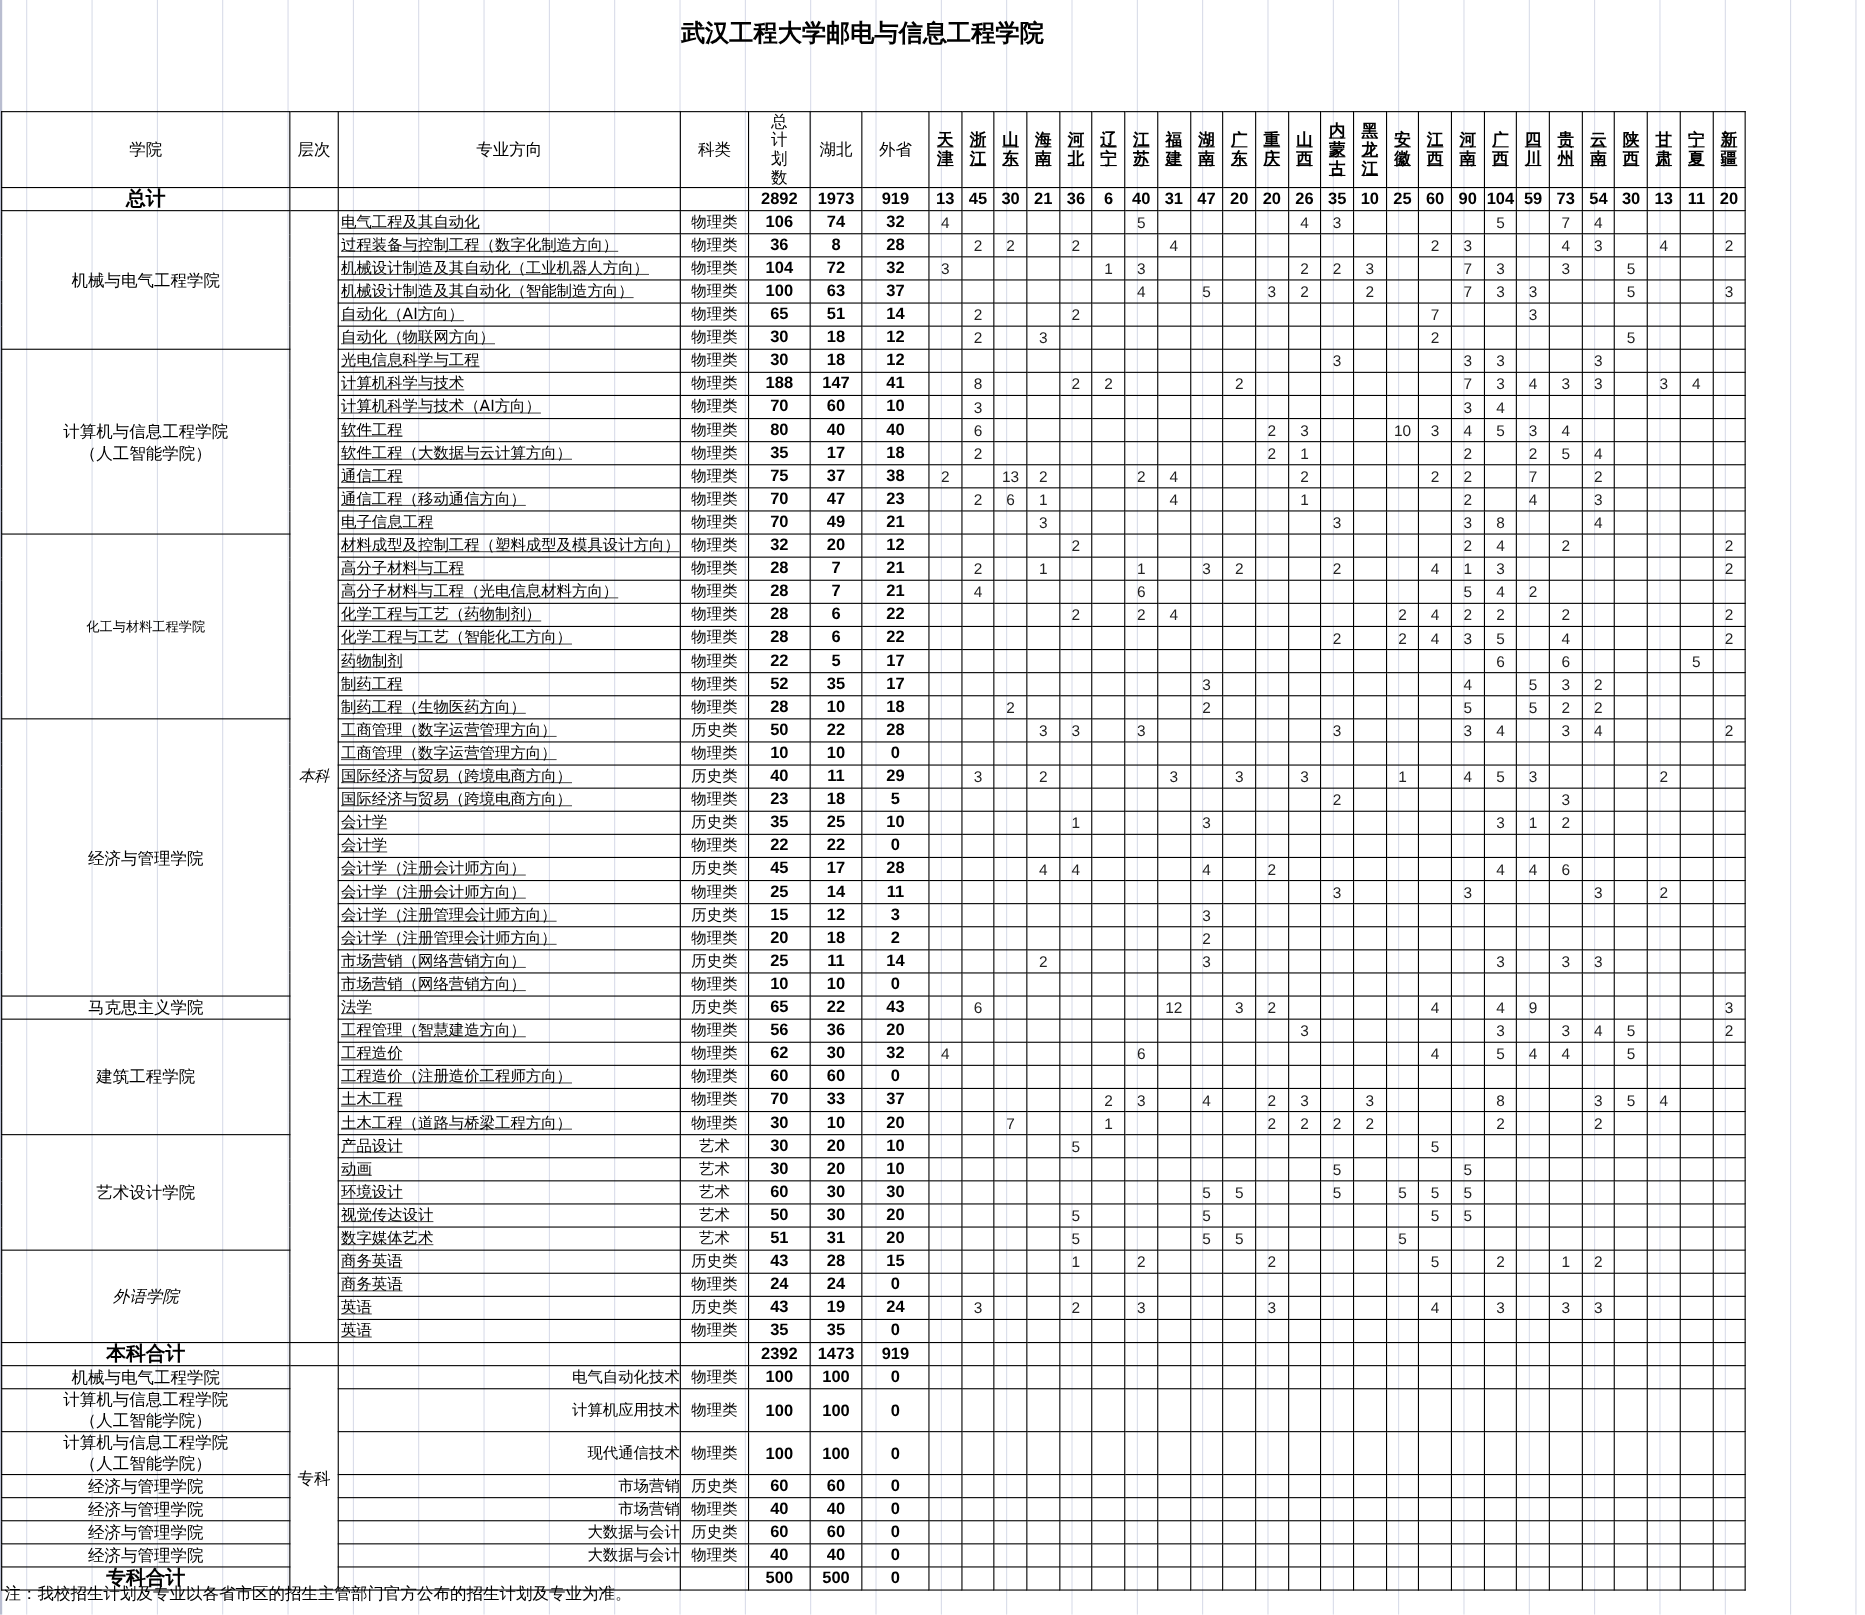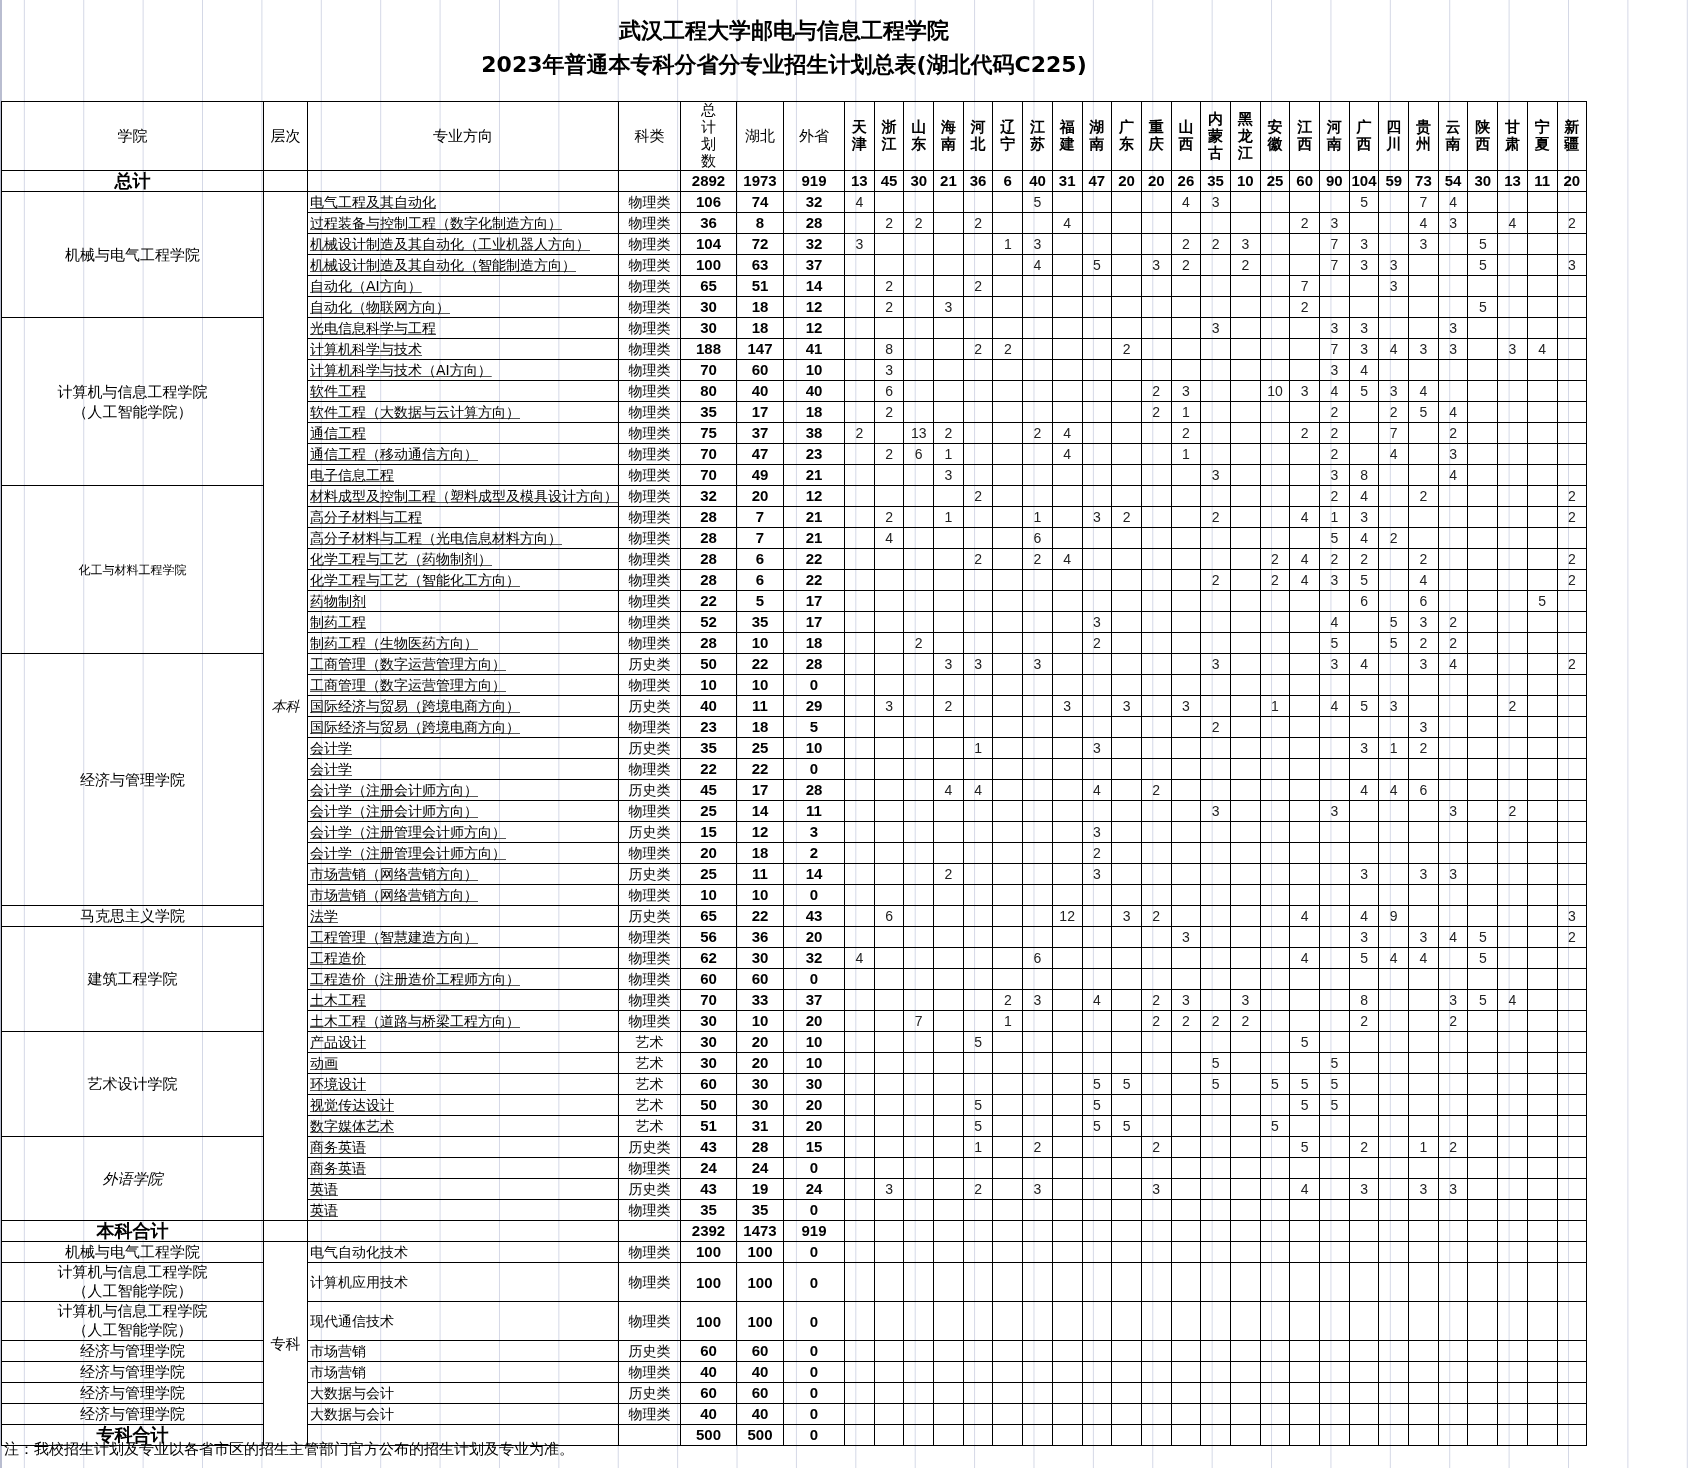--- a/index.html
+++ b/index.html
@@ -5,37 +5,36 @@
   html,body{margin:0;padding:0;background:#fff;}
   body{width:1695px;height:1468px;position:relative;overflow:hidden;font-family:"DejaVu Sans","Liberation Sans",sans-serif;color:#000;}
   .sheet-bg{position:absolute;left:0;top:0;width:1695px;height:1468px;
     background-image:linear-gradient(to right,#d4d8e6 1px,transparent 1px);background-size:59.4px 100%;background-position:1568px 0;}
   .left-edge{position:absolute;left:0;top:0;width:2px;height:1468px;background:#b9bdd0;}
   .title{position:absolute;left:0;top:14px;width:1568px;text-align:center;font-weight:bold;font-size:22px;line-height:34px;}
   table.plan{position:absolute;left:1px;top:101px;border-collapse:collapse;table-layout:fixed;font-size:14px;}
   table.plan td{border:1px solid #000;padding:0;height:20px;line-height:20px;text-align:center;overflow:hidden;white-space:nowrap;}
   table.plan tr.hdr td{height:53px;line-height:17px;font-size:15px;}
   table.plan td.major{text-align:left;padding-left:2px;text-decoration:underline;text-decoration-color:#555;}
-  table.plan td.major.center{text-align:left;text-decoration:none;}
+  table.plan td.major.center{text-align:right;text-decoration:none;}
   table.plan td.num{font-weight:bold;font-family:"Liberation Sans Narrow","Liberation Sans",sans-serif;font-size:15px;}
   table.plan td.prov{font-family:"Liberation Sans",sans-serif;font-size:14px;color:#222;}
-  table.plan td.prov-h{font-weight:bold;font-size:14px;line-height:16px;white-space:normal;word-break:break-all;padding:0 6px;}
+  table.plan td.prov-h{font-weight:bold;font-size:14px;line-height:16px;white-space:normal;word-break:break-all;padding:0 6px;text-decoration:underline;}
   table.plan td.sum{font-weight:bold;font-size:18px;}
   table.plan tr.big td{height:38px;line-height:19px;white-space:normal;}
   .note{position:absolute;left:4px;top:1440px;font-size:15px;}
 </style>
 </head>
 <body>
 
 <div class="sheet-bg"></div>
 <div class="left-edge"></div>
 
 <div class="title">
   <div>武汉工程大学邮电与信息工程学院</div>
-  <div>2023年普通本专科分省分专业招生计划总表(湖北代码C225)</div>
 </div>
 
 <table class="plan" id="plan">
   <colgroup>
     <col style="width:262px">
       <col style="width:44px">
       <col style="width:308px">
       <col style="width:62px">
     <col style="width:42px">
       <col style="width:47px">

